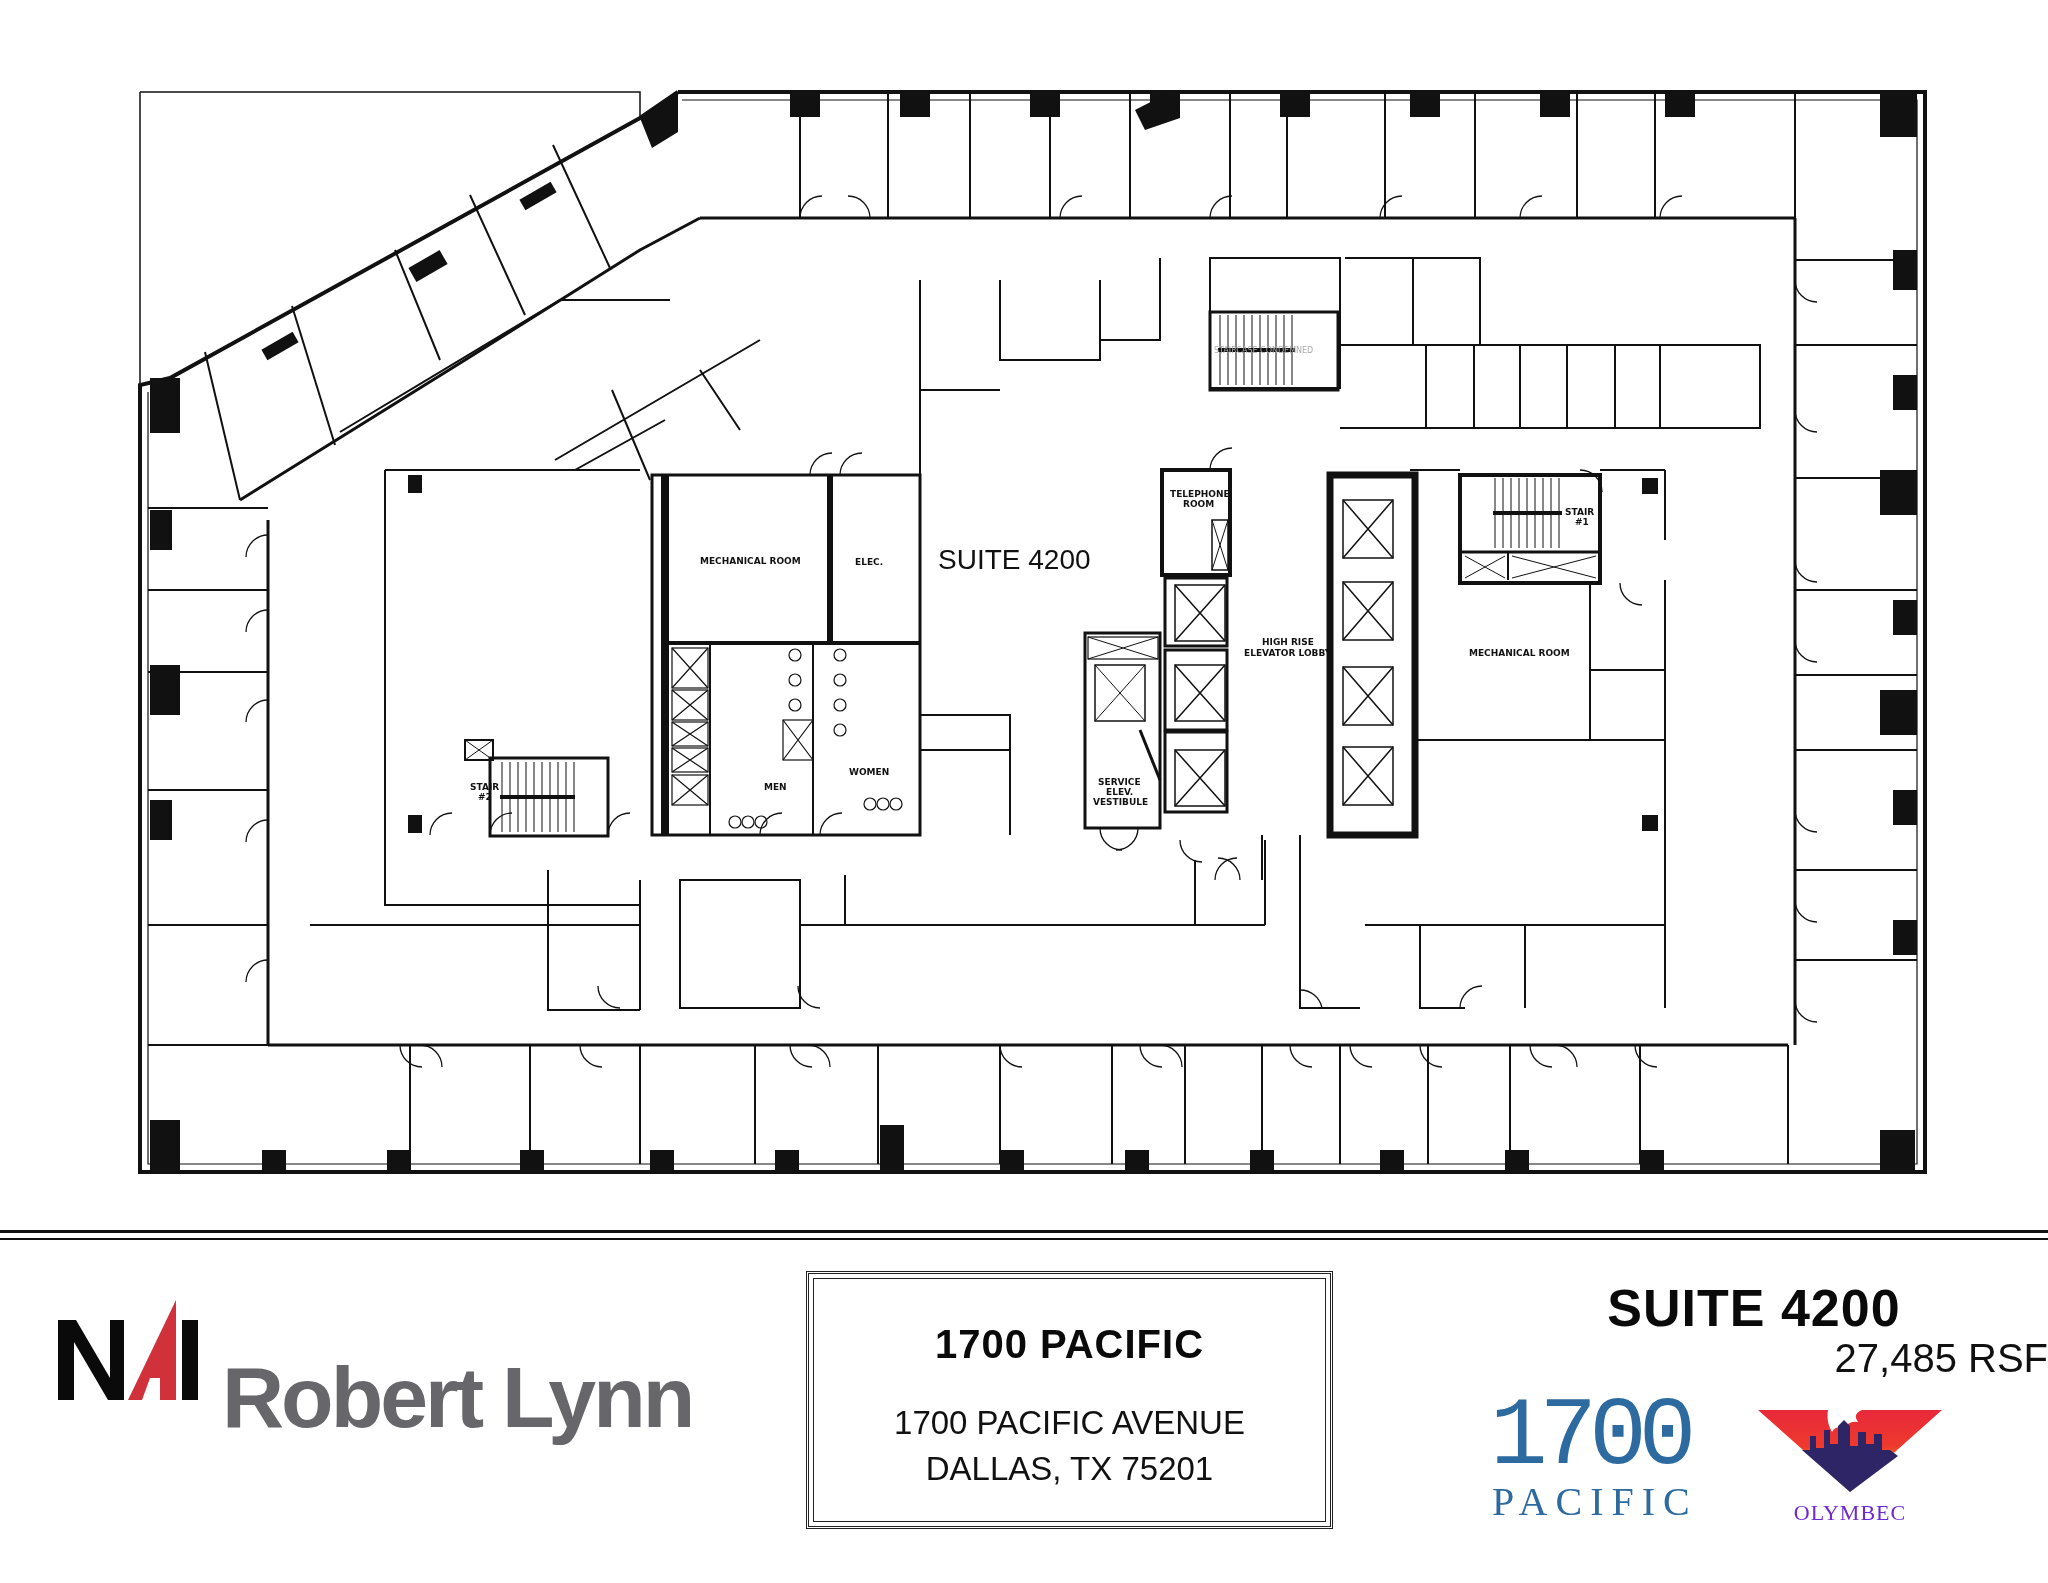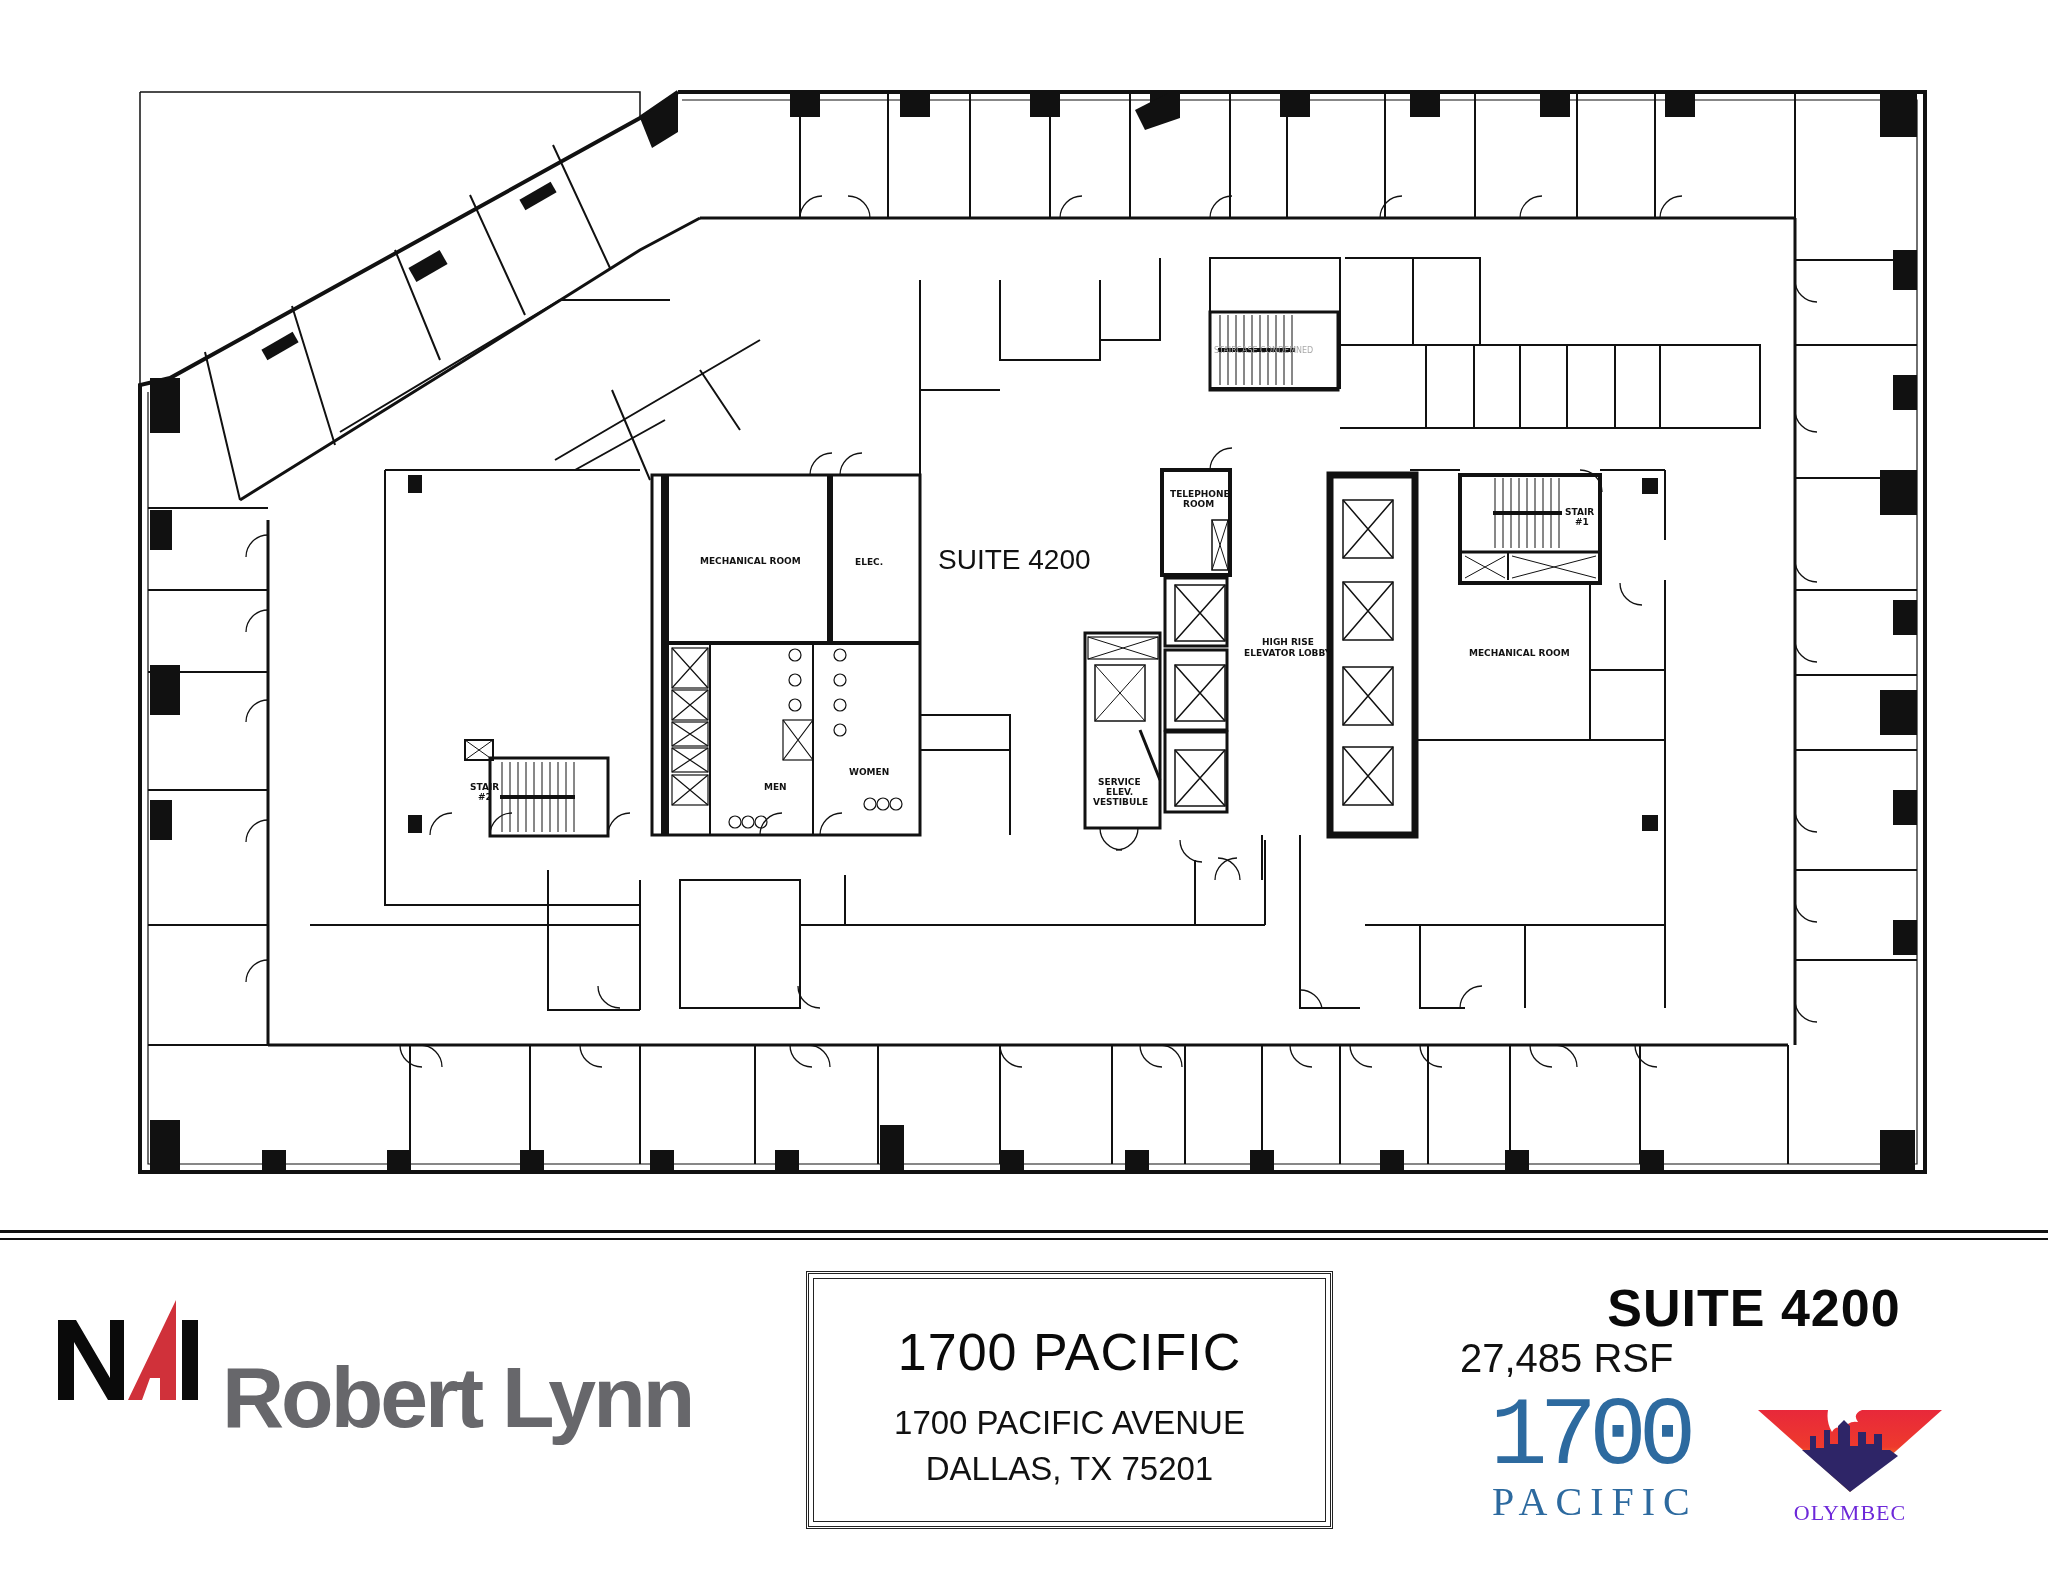--- a/index.html
+++ b/index.html
@@ -9,27 +9,27 @@
   .rule2 { position:absolute; left:0; width:2048px; height:2px; background:#111; }
 
   .nai-block { position:absolute; left:50px; top:1300px; width:700px; height:200px; }
   .nai-logo { position:absolute; left:8px; top:0; width:160px; height:108px; }
   .nai-name { position:absolute; left:172px; top:8px; font-size:86px; font-weight:bold; color:#67676b; letter-spacing:-3px; line-height:100px; white-space:nowrap;margin-top:39px; }
   .nai-contact { position:absolute; left:88px; top:124px; font-size:38px; color:#1b1b1b; white-space:nowrap; font-weight:300; }
   .nai-contact .sep { margin:0 14px; }
 
   .addr-box { position:absolute; left:806px; top:1271px; width:527px; height:258px; border:3px double #222; box-sizing:border-box; }
   .addr-box::after { content:""; position:absolute; left:4px; top:4px; right:4px; bottom:4px; border:1px solid #222; }
-  .addr-title { position:absolute; left:0; right:0; top:48px; text-align:center; font-size:52px; font-weight:normal; color:#0a0a0a; letter-spacing:1px; }
+  .addr-title { position:absolute; left:0; right:0; top:48px; text-align:center; font-size:40px; font-weight:bold; color:#0a0a0a; letter-spacing:1px; }
   .addr-line1 { position:absolute; left:0; right:0; top:130px; text-align:center; font-size:33px; color:#111; }
   .addr-line2 { position:absolute; left:0; right:0; top:176px; text-align:center; font-size:33px; color:#111; }
 
   .suite-block { position:absolute; left:1460px; top:1270px; width:588px; }
   .suite-title { position:absolute; left:0; width:588px; top:8px; text-align:center; font-size:52px; font-weight:bold; color:#0a0a0a; letter-spacing:1px; }
-  .suite-rsf { position:absolute; left:0; width:588px; top:66px; text-align:left; font-size:40px; color:#111; }
+  .suite-rsf { position:absolute; left:0; width:588px; top:66px; text-align:right; font-size:40px; color:#111; }
 
   .pac-logo { position:absolute; left:1490px; top:1398px; width:190px; height:120px; }
   .pac-num { position:absolute; left:0; top:-10px; font-family:Liberation Mono, monospace; font-size:96px; color:#2d6a9f; letter-spacing:-8px; line-height:100px; }
   .pac-word { position:absolute; left:2px; top:80px; font-family:"Liberation Serif", serif; font-size:40px; color:#2d6a9f; letter-spacing:8px;text-align:right; }
 
   .oly-logo { position:absolute; left:1740px; top:1400px; width:220px; height:130px; }
   .oly-word { position:absolute; left:0; width:220px; top:100px; text-align:center; font-family:"Liberation Serif", serif; font-size:22px; color:#6d28d9; letter-spacing:1px; }
 
   .lbl-sm { font-family:"DejaVu Sans", sans-serif; font-weight:bold; font-size:9px; fill:#111; }
   .lbl-big { font-family:"Liberation Sans", sans-serif; font-size:28px; fill:#111; }

